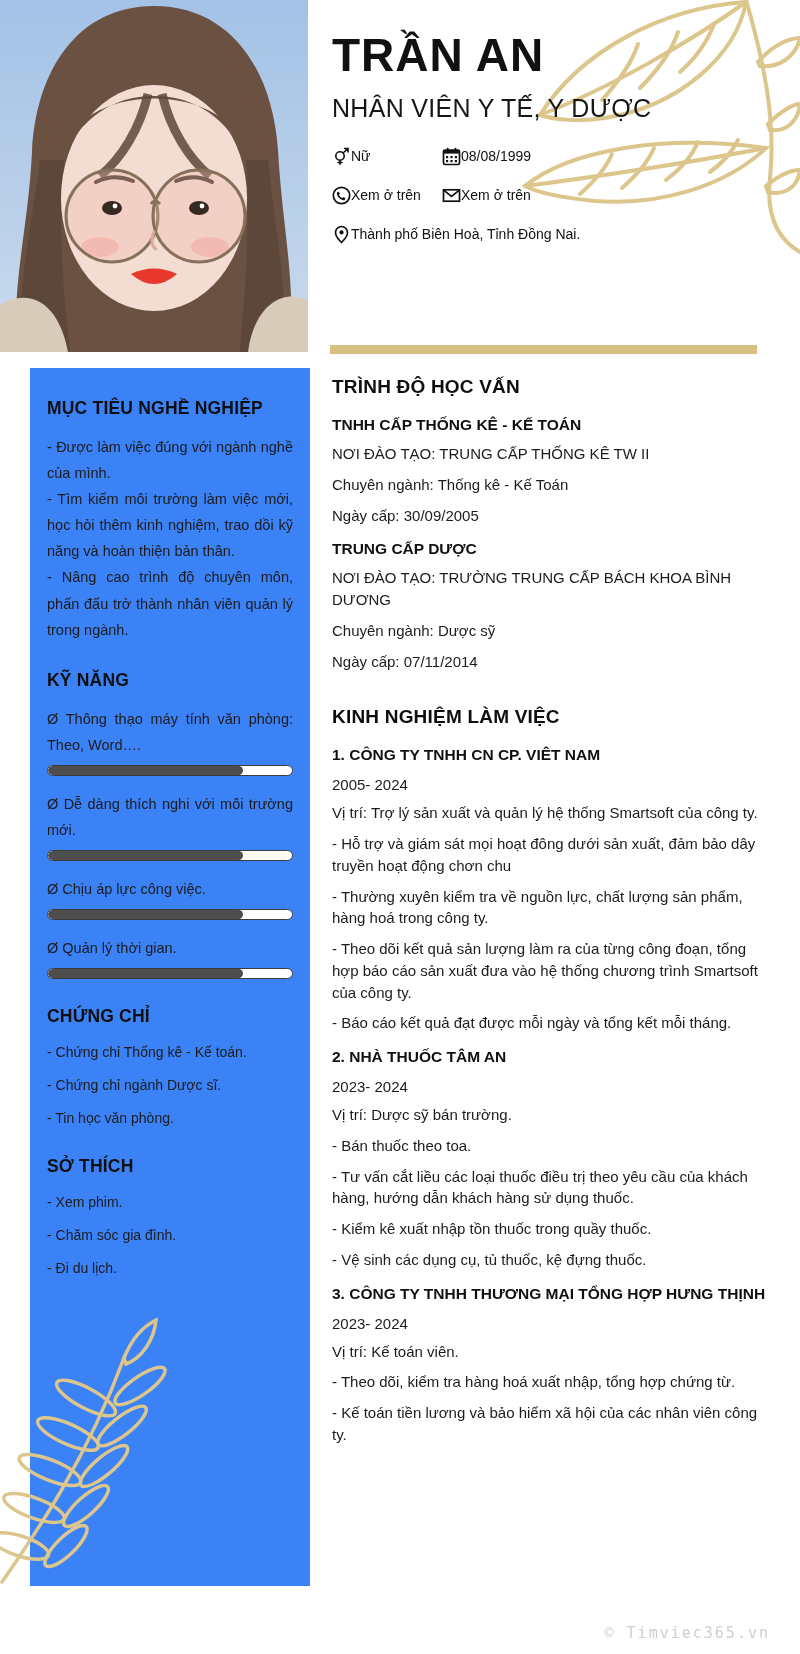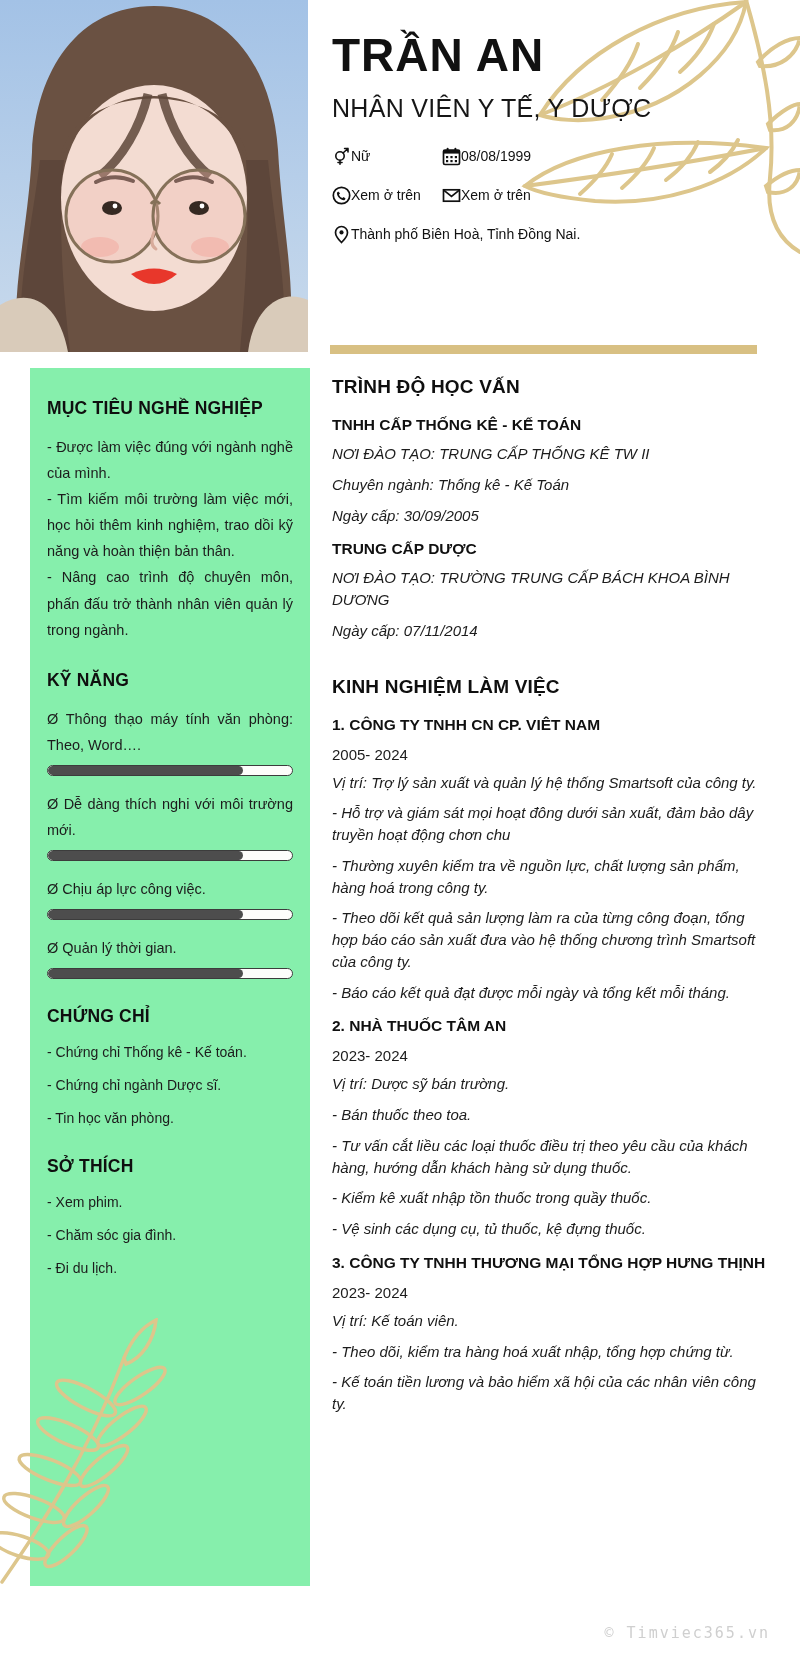--- a/index.html
+++ b/index.html
@@ -14,35 +14,35 @@
   
   .header{position:absolute;left:332px;top:30px;width:446px;}
   .name{font-size:46px;font-weight:bold;letter-spacing:1px;color:#111;margin:0;line-height:1.1;}
   .jobtitle{font-size:25px;font-weight:400;color:#161616;margin-top:13px;letter-spacing:.3px;}
   .contact{margin-top:24px;font-size:14px;color:#111;}
   .c-row{display:flex;align-items:center;margin-top:20px;}
   .c-item{display:flex;align-items:center;gap:0;}
   .c-item.first{width:110px;flex:none;}
   .c-icon{width:19px;height:19px;flex:none;display:inline-flex;align-items:center;justify-content:center;}
   
-  .sidebar{position:absolute;left:30px;top:368px;width:280px;height:1218px;background:#86efac;
+  .sidebar{position:absolute;left:30px;top:368px;width:280px;height:1218px;background:#3b82f6;
            box-sizing:border-box;padding:14px 17px 0;}
   .side-heading{font-size:17.5px;font-weight:bold;color:#0f0f0f;margin:27px 0 15px;letter-spacing:.2px;}
   .side-heading.first{margin-top:16px;}
   .side-text{font-size:14.5px;line-height:1.8;text-align:justify;margin:0;}
   .skill{margin:0 0 15px;}
   .skill-label{font-size:14.5px;line-height:1.8;text-align:justify;margin:0 0 7px;}
   .bar{height:9px;border:1.4px solid #3c3c3c;border-radius:7px;background:#fdfdfb;position:relative;overflow:hidden;}
   .bar-fill{position:absolute;left:0;top:0;bottom:0;background:#4d4d4d;border-radius:7px;}
   .side-item{font-size:14px;margin:0 0 11px;line-height:1.55;}
   
   .main{position:absolute;left:332px;top:376px;width:438px;}
   .main-heading{font-size:19px;font-weight:bold;color:#0f0f0f;margin:0 0 18px;letter-spacing:.2px;}
   .entry-title{font-size:15.5px;font-weight:bold;color:#101010;margin:14px 0 8px;}
-  .entry-line{font-size:15px;line-height:1.45;margin:9px 0;font-style:italic;}
+  .entry-line{font-size:15px;line-height:1.45;margin:9px 0;}
   .exp-section{margin-top:34px;}
   .period{font-size:15px;margin:12px 0 8px;}
   
   .watermark{position:absolute;top:1624px;right:30px;font-family:"DejaVu Sans Mono",monospace;
              font-size:15px;color:#cfcfcf;letter-spacing:2px;}
   svg .gold{stroke:#ddc68c;fill:none;}
 </style>
 </head>
 <body>
 
@@ -226,20 +226,21 @@
 
     <div>
       <div class="entry-title">TNHH CẤP THỐNG KÊ - KẾ TOÁN</div>
       <div class="entry-line">NƠI ĐÀO TẠO: TRUNG CẤP THỐNG KÊ TW II</div>
       <div class="entry-line">Chuyên ngành: Thống kê - Kế Toán</div>
       <div class="entry-line">Ngày cấp: 30/09/2005</div>
     </div>
     <div>
       <div class="entry-title">TRUNG CẤP DƯỢC</div>
       <div class="entry-line">NƠI ĐÀO TẠO: TRƯỜNG TRUNG CẤP BÁCH KHOA BÌNH DƯƠNG</div>
+      <div class="entry-line">Chuyên ngành: Dược sỹ</div>
       <div class="entry-line">Ngày cấp: 07/11/2014</div>
     </div>
 
     <div class="exp-section">
       <h2 class="main-heading">KINH NGHIỆM LÀM VIỆC</h2>
 
       <div>
         <div class="entry-title">1. CÔNG TY TNHH CN CP. VIÊT NAM</div>
         <div class="period">2005- 2024</div>
         <div class="entry-line">Vị trí: Trợ lý sản xuất và quản lý hệ thống Smartsoft của công ty.</div>

